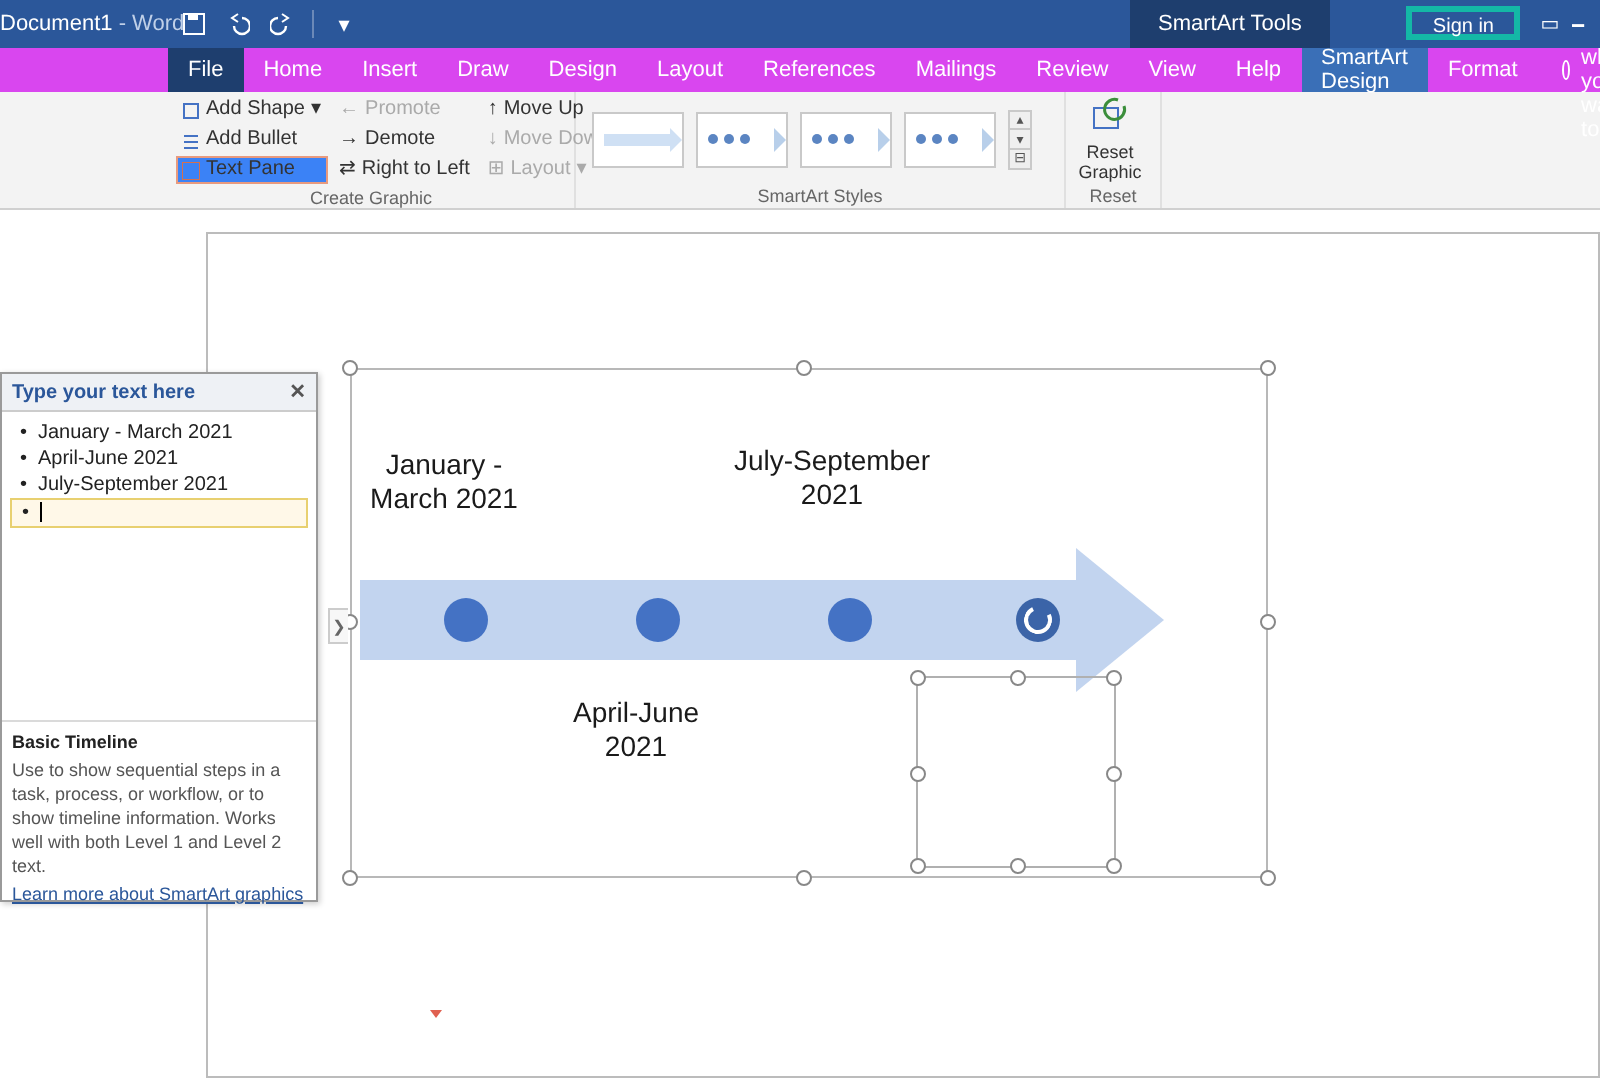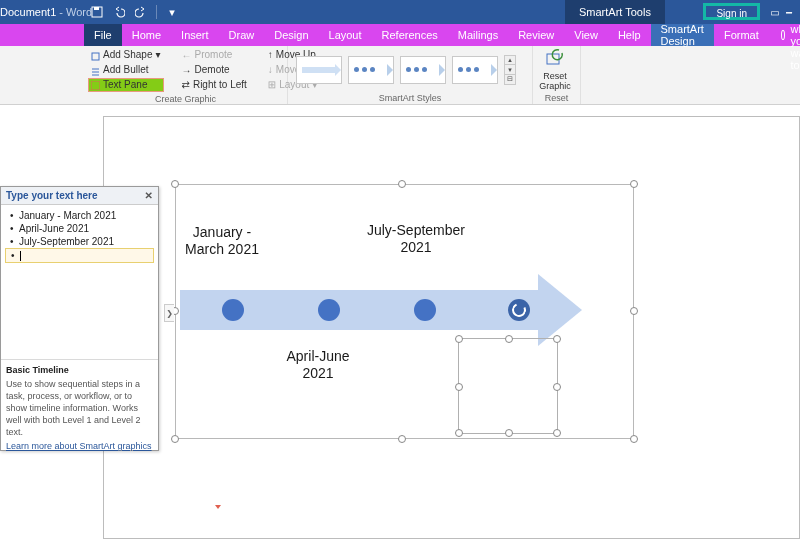--- a/index.html
+++ b/index.html
@@ -23,25 +23,25 @@
     .tab { padding: 0 10px; display: flex; align-items: center; cursor: pointer; }
     .tab.file { background:#1e3e6e; }
     .tab.active { background: #3a6fb7; }
     .tellme { display:flex; align-items:center; gap:6px; padding:0 8px; margin-left:4px; }
     .bulb { width:10px; height:10px; border:1px solid #fff; border-radius:50%; position:relative; }
 
     
     .ribbon { background: #f3f3f3; border-bottom: 1px solid #d0d0d0; height: 59px; display:flex; padding-left:84px; }
     .group { border-right:1px solid #e0e0e0; display:flex; flex-direction:column; justify-content:space-between; position:relative; }
     .group-label { font-size:9px; color:#666; text-align:center; padding-bottom:1px; }
-    .group-body { display:flex; flex:1; padding:2px 4px; gap:15px; }
+    .group-body { display:flex; flex:1; padding:2px 4px; gap:3px; }
     .mini-col { display:flex; flex-direction:column; gap:1px; }
     .mini-btn { font-size:10px; color:#333; padding:0 3px; height:14px; line-height:14px; white-space:nowrap; cursor:pointer; display:flex; align-items:center; gap:3px; }
     .mini-btn.dim { color:#aaa; }
-    .mini-btn.selected { background:#84cc16; border:1px solid #e89a7e; padding:0 2px; height:14px; line-height:12px; }
+    .mini-btn.selected { background:#3b82f6; border:1px solid #e89a7e; padding:0 2px; height:14px; line-height:12px; }
     .mini-icon { width:9px; height:9px; display:inline-block; }
     .layouts .group-body { gap:6px; align-items:center; padding:4px 10px; }
     .layout-thumb { width:46px; height:30px; border:1px solid #c9c9c9; background:#fff; display:flex; align-items:center; justify-content:center; cursor:pointer; }
     .layout-thumb.sel { border:1px solid #f0b070; background:#fdf3e8; }
     .layout-arrow-mini { width:36px; height:8px; background:#d6e2f2; position:relative; }
     .layout-arrow-mini::after { content:""; position:absolute; right:-5px; top:-3px; border-left:6px solid #d6e2f2; border-top:7px solid transparent; border-bottom:7px solid transparent; }
     .layout-circles { display:flex; gap:2px; }
     .layout-circles span { width:7px; height:7px; border-radius:50%; background:#c8d6ea; }
     .layout-blocks { display:flex; gap:1px; }
     .layout-blocks span { width:9px; height:6px; background:#c8d6ea; }

